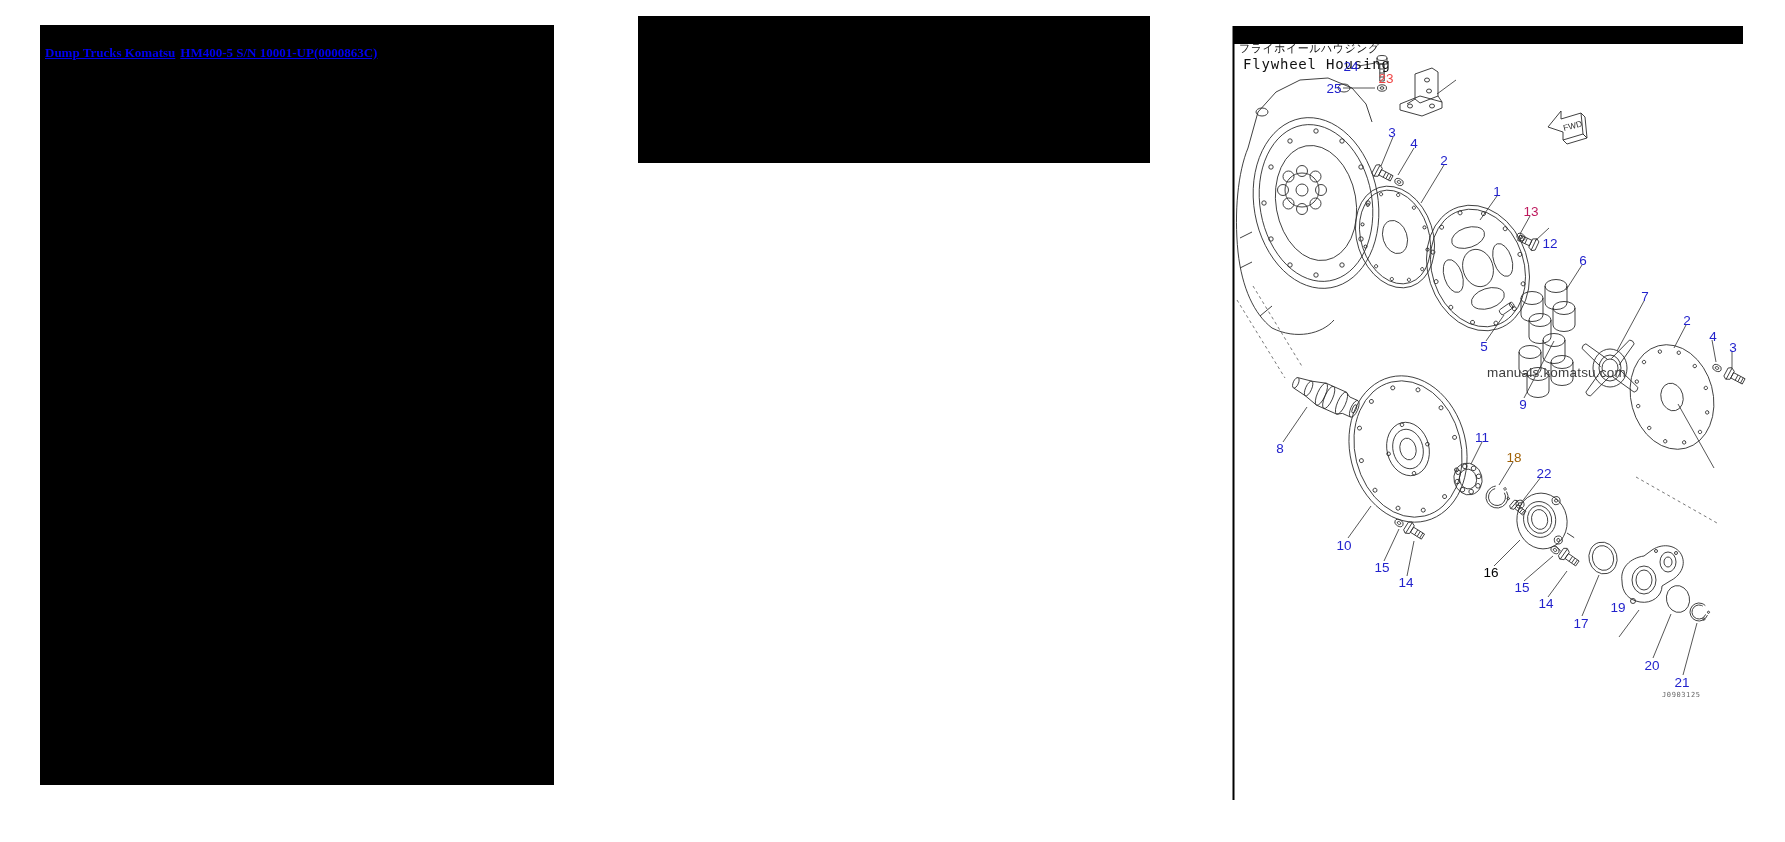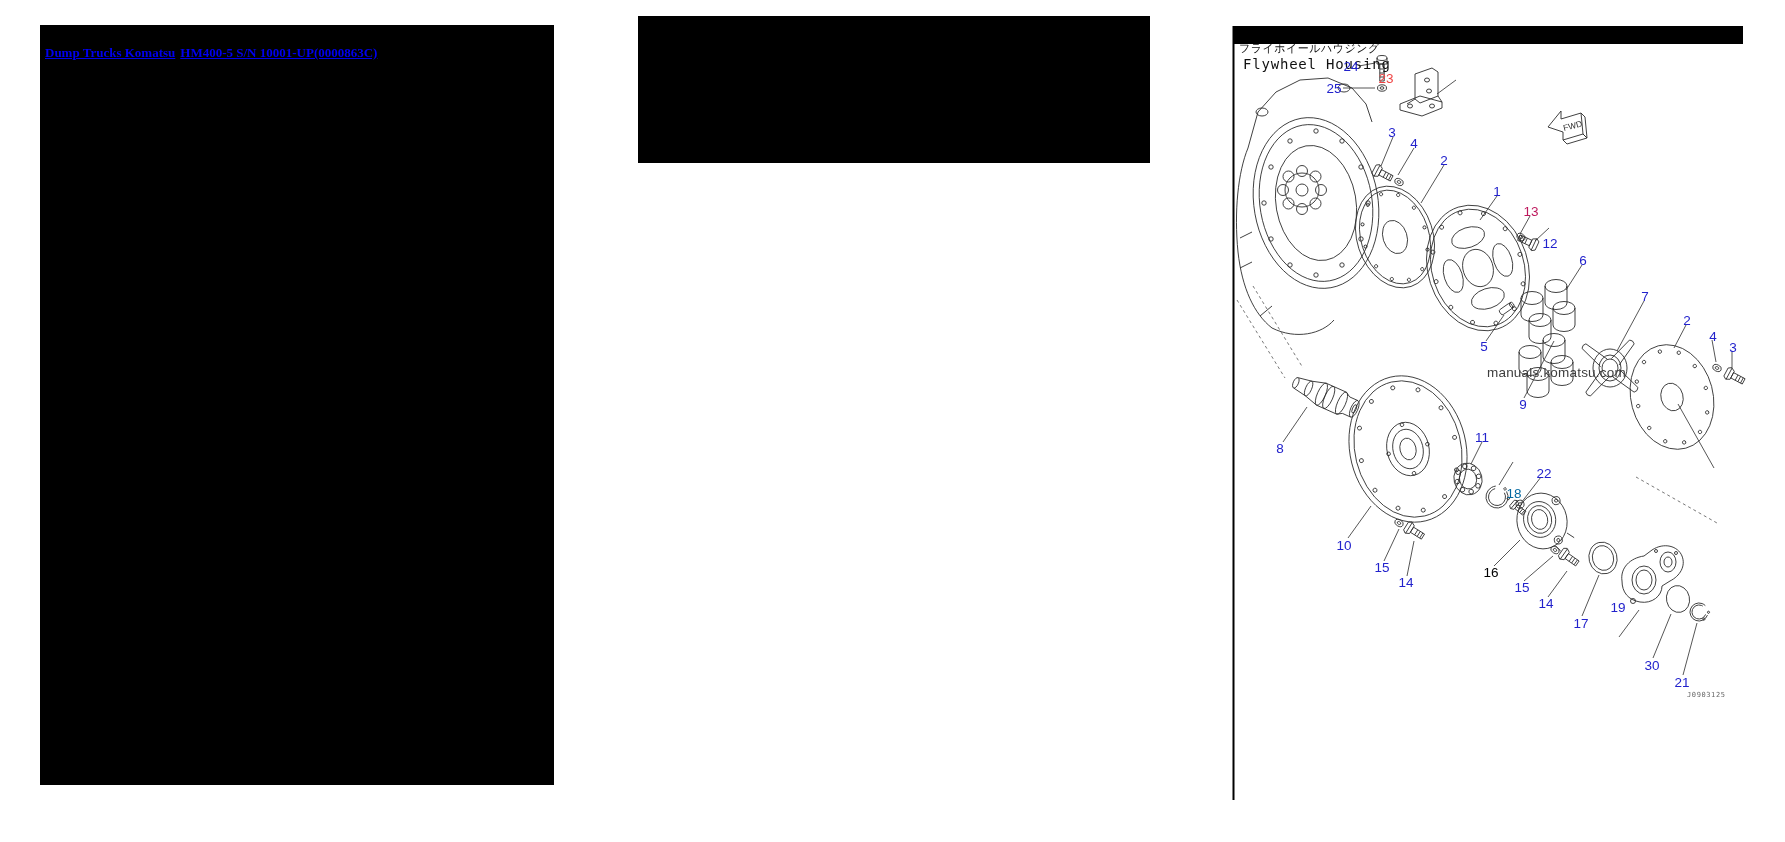--- a/index.html
+++ b/index.html
@@ -19,21 +19,21 @@
   .crumbs a{color:#0000ee;text-decoration:underline;cursor:pointer;margin-right:5px;}
 
   
   .title-ja{position:absolute;left:1239px;top:41px;color:#111;
             font-family:"DejaVu Sans",sans-serif;font-size:11px;letter-spacing:.5px;}
   .title-en{position:absolute;left:1243px;top:56px;color:#111;
             font-family:"DejaVu Sans Mono",monospace;font-size:14px;letter-spacing:.8px;}
   .watermark{position:absolute;left:1487px;top:365px;color:#3d3d3d;
              font-size:13.5px;letter-spacing:.2px;}
   .figcode{position:absolute;left:1662px;top:691px;color:#666;
-           font-family:"DejaVu Sans Mono",monospace;font-size:7px;letter-spacing:.6px;margin-left:25px;}
+           font-family:"DejaVu Sans Mono",monospace;font-size:7px;letter-spacing:.6px;}
 
   
   #label-layer{position:absolute;inset:0;pointer-events:none;}
   .lbl{position:absolute;transform:translate(-50%,-50%);color:#2222cc;
        font-size:13.5px;font-family:"Liberation Sans",sans-serif;}
 
   svg{position:absolute;}
   svg *{vector-effect:non-scaling-stroke;}
   .ln{stroke:#2b2b2b;stroke-width:.9;fill:none;}
   .ldr{stroke:#2b2b2b;stroke-width:.8;fill:none;}
@@ -402,27 +402,27 @@
       <span class="lbl" style="left: 1550px; top: 223px; color: rgb(34, 34, 204); margin-top: 20px;">12</span>
       <span class="lbl" style="left: 1583px; top: 260px; color: rgb(34, 34, 204);">6</span>
       <span class="lbl" style="left: 1645px; top: 296px; color: rgb(34, 34, 204);">7</span>
       <span class="lbl" style="left: 1687px; top: 320px; color: rgb(34, 34, 204);">2</span>
       <span class="lbl" style="left: 1713px; top: 336px; color: rgb(34, 34, 204);">4</span>
       <span class="lbl" style="left: 1733px; top: 347px; color: rgb(34, 34, 204);">3</span>
       <span class="lbl" style="left: 1484px; top: 346px; color: rgb(34, 34, 204);">5</span>
       <span class="lbl" style="left: 1523px; top: 404px; color: rgb(34, 34, 204);">9</span>
       <span class="lbl" style="left: 1280px; top: 448px; color: rgb(34, 34, 204);">8</span>
       <span class="lbl" style="left: 1482px; top: 437px; color: rgb(34, 34, 204);">11</span>
-      <span class="lbl" style="left: 1514px; top: 457px; color: #0369a1; margin-top: 36px;">18</span>
+      <span class="lbl" style="left: 1514px; top: 457px; color: #a16207;">18</span>
       <span class="lbl" style="left: 1544px; top: 473px; color: rgb(34, 34, 204);">22</span>
       <span class="lbl" style="left: 1344px; top: 545px; color: rgb(34, 34, 204);">10</span>
       <span class="lbl" style="left: 1382px; top: 567px; color: rgb(34, 34, 204);">15</span>
       <span class="lbl" style="left: 1406px; top: 582px; color: rgb(34, 34, 204);">14</span>
       <span class="lbl" style="left: 1491px; top: 572px; color: #000000;">16</span>
       <span class="lbl" style="left: 1522px; top: 587px; color: rgb(34, 34, 204);">15</span>
       <span class="lbl" style="left: 1546px; top: 603px; color: rgb(34, 34, 204);">14</span>
       <span class="lbl" style="left: 1581px; top: 623px; color: rgb(34, 34, 204);">17</span>
       <span class="lbl" style="left: 1618px; top: 607px; color: rgb(34, 34, 204);">19</span>
-      <span class="lbl" style="left: 1652px; top: 665px; color: rgb(34, 34, 204);">30</span>
+      <span class="lbl" style="left: 1652px; top: 665px; color: rgb(34, 34, 204);">20</span>
       <span class="lbl" style="left: 1682px; top: 682px; color: rgb(34, 34, 204); text-align: center;">21</span>
     </div>
 
 </div>
 
 </body></html>

